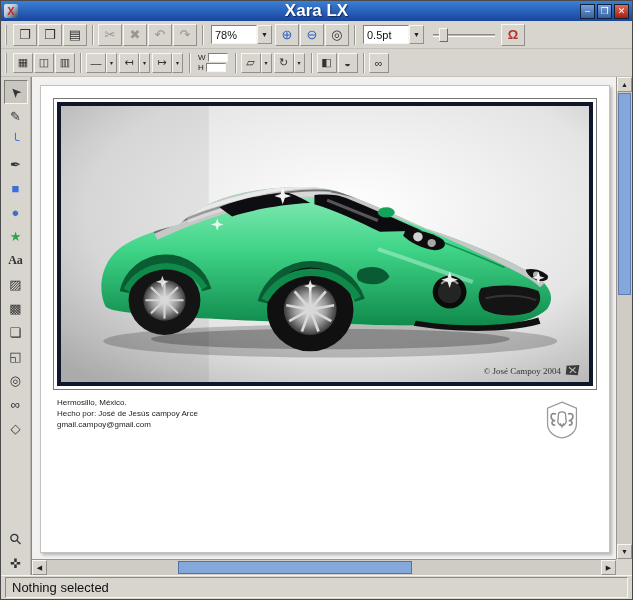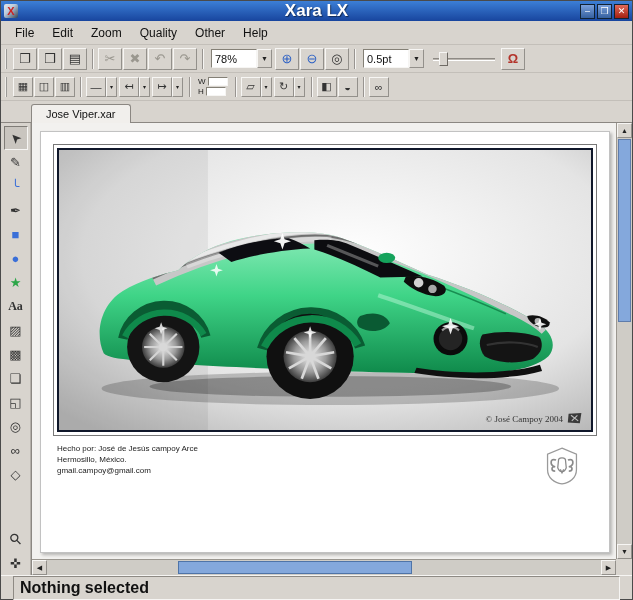--- a/index.html
+++ b/index.html
@@ -136,21 +136,21 @@
   .page {
     position:absolute; left:8px; top:8px; right:22px; bottom:22px;
     background:#fff; border:1px solid #c2c2c2;
     box-shadow:2px 2px 3px rgba(0,0,0,.25);
     overflow:hidden;
   }
   .art-frame {
     position:absolute; left:12px; top:12px; right:12px; height:292px;
     border:1px solid #787878; background:#fff; padding:3px;
   }
-  .art-inner { width:100%; height:100%; border:2px solid #0f172a; position:relative; overflow:hidden; }
+  .art-inner { width:100%; height:100%; border:4px solid #0f172a; position:relative; overflow:hidden; }
   .art-inner svg.car { width:100%; height:100%; display:block; }
   .copyright {
     position:absolute; right:8px; bottom:5px; font-size:9px; color:#333;
     display:flex; align-items:center; gap:4px;
     font-family:"Liberation Serif",serif;
   }
   .below-frame {
     position:absolute; left:16px; right:16px; top:312px;
     display:flex; justify-content:space-between; align-items:flex-start;
   }
@@ -175,46 +175,38 @@
     border:1px solid #5f7cab; cursor:default; }
   .hthumb { position:absolute; top:1px; bottom:1px; left:25%; width:40%;
     background:var(--scroll-thumb-blue,#84a8dc);
     border:1px solid #4f74a8; cursor:default; }
   .scroll-corner { position:absolute; right:0; bottom:0; width:16px; height:16px;
     background:var(--ui-gray,#d8d4ce); }
 
   
   .statusbar { height:24px; flex:0 0 24px; display:flex; align-items:center;
     border-top:1px solid #f6f5f3; padding:0 2px; }
-  .status-panel { flex:1; margin:10px; padding:2px 6px; font-size:16px; color:#111;
-    border:1px solid; border-color:#8e8a84 #f6f5f3 #f6f5f3 #8e8a84;font-weight:bold; }
+  .status-panel { flex:1; margin:2px; padding:2px 6px; font-size:13px; color:#111;
+    border:1px solid; border-color:#8e8a84 #f6f5f3 #f6f5f3 #8e8a84; }
 </style>
 </head>
 <body>
 
 <div class="window">
 
   <div class="titlebar">
     <div class="app-icon">X</div>
     <div class="win-title">Xara LX</div>
     <div class="winbtns">
       <div class="wbtn">–</div>
       <div class="wbtn">❒</div>
       <div class="wbtn close">✕</div>
     </div>
   </div>
 
-  <div class="menubar">
-    <span class="menu-item">File</span>
-    <span class="menu-item">Edit</span>
-    <span class="menu-item">Zoom</span>
-    <span class="menu-item">Quality</span>
-    <span class="menu-item">Other</span>
-    <span class="menu-item">Help</span>
-  </div>
 
   <div class="toolbar">
     <div class="grip"></div>
     <button class="tbtn">
         <span>❐</span>
       </button>
     <button class="tbtn">
         <span>❒</span>
       </button>
     <button class="tbtn">
@@ -331,25 +323,20 @@
       </button>
     <button class="tbtn small">
         <span>◒</span>
       </button>
     <div class="sep"></div>
     <button class="tbtn small">
         <span>∞</span>
       </button>
   </div>
 
-  <div class="tabrow">
-    <div class="doc-tab">
-      <span>Jose Viper.xar</span>
-    </div>
-  </div>
 
   <div class="main">
 
     <div class="tool-palette">
       <div class="tool active">
           <span class="rot-arrow">➤</span>
         </div>
       <div class="tool">
           <span>✎</span>
         </div>
@@ -515,22 +502,22 @@
               <svg width="16" height="13" viewBox="0 0 20 16">
                 <path d="M2 2 L18 1 L16 14 L1 13 Z" fill="#3a3a3a"></path>
                 <path d="M5 4 L14 11 M13 4 L6 11" stroke="#bbbbbb" stroke-width="1.5"></path>
               </svg>
             </div>
           </div>
         </div>
 
         <div class="below-frame">
           <div class="credits">
+            <div>Hermosillo, México.</div>
             <div>Hecho por: José de Jesús campoy Arce</div>
-            <div>Hermosillo, México.</div>
             <div>gmail.campoy@gmail.com</div>
           </div>
           <svg class="ram-logo" width="34" height="40" viewBox="0 0 40 46">
             <path d="M20 2 L37 9 L37 27 C37 37 29 43 20 44 C11 43 3 37 3 27 L3 9 Z" fill="none" stroke="#9a9a9a" stroke-width="1.5"></path>
             <path d="M13 16 C6 13 5 22 12 24 C7 23 7 29 12 29" fill="none" stroke="#8a8a8a" stroke-width="2"></path>
             <path d="M27 16 C34 13 35 22 28 24 C33 23 33 29 28 29" fill="none" stroke="#8a8a8a" stroke-width="2"></path>
             <path d="M16 15 C18 13 22 13 24 15 L25 25 C23 31 17 31 15 25 Z" fill="none" stroke="#8a8a8a" stroke-width="1.5"></path>
             <path d="M18 27 L20 31 L22 27" fill="none" stroke="#8a8a8a" stroke-width="1.5"></path>
           </svg>
         </div>

